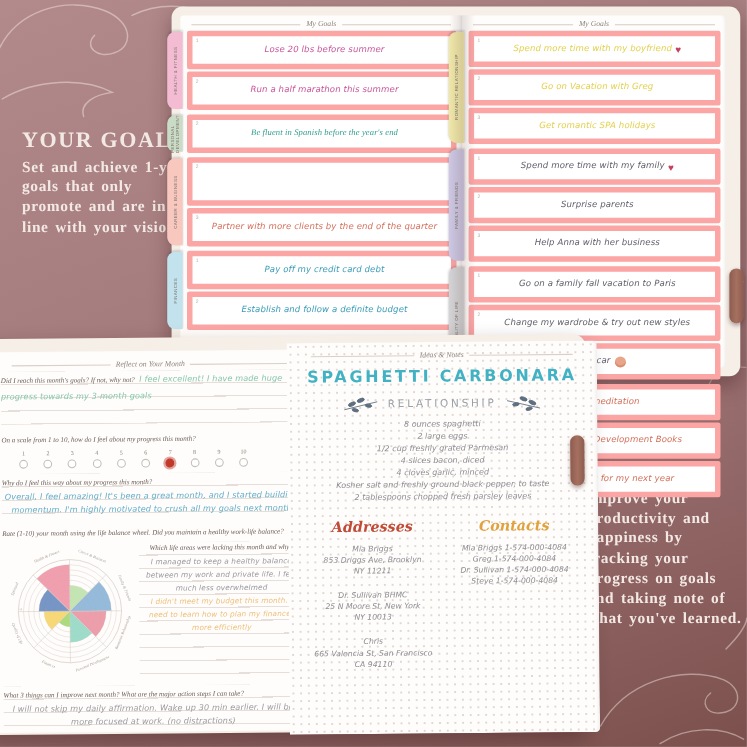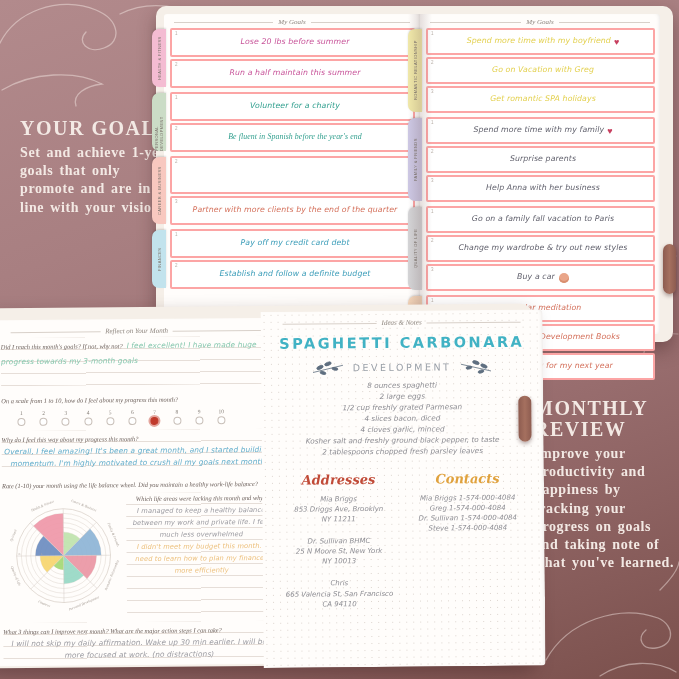--- a/index.html
+++ b/index.html
@@ -32,21 +32,21 @@
   
   .page-header{display:flex;align-items:center;gap:5px;margin:4px 10px 2px 10px;
     color:#8d857e;font-family:"Liberation Serif",serif;font-style:italic;font-size:7px;}
   .page-header .hline{flex:1;border-top:1px solid #d8d0c9;height:0;}
   
   .rows{margin:2px 5px 0 6px;}
   .cat-block{position:relative;display:flex;flex-direction:column;gap:2px;margin-bottom:4px;}
   .cat-tab{position:absolute;left:-18px;top:1px;bottom:1px;width:14px;border-radius:0 7px 7px 0;
     writing-mode:vertical-rl;transform:rotate(180deg);display:flex;align-items:center;justify-content:center;
     font-size:4px;letter-spacing:.4px;color:#7d756e;text-transform:uppercase;box-shadow:0 1px 2px rgba(0,0,0,.15);}
-  .goal-row{position:relative;border:2px solid #fca5a5;border-radius:2px;background:#fff;
+  .goal-row{position:relative;border:5px solid #fca5a5;border-radius:2px;background:#fff;
     display:flex;align-items:center;justify-content:center;padding:1px 6px 1px 11px;overflow:hidden;}
   .pg-goals-left .goal-row{height:23px;}
   .pg-goals-left .goal-row.tall{height:32px;}
   .pg-goals-right .goal-row{height:21px;}
   .goal-num{position:absolute;left:3px;top:1px;font-size:4.5px;color:#b7aea7;}
   .goal-text{font-family:"DejaVu Sans",sans-serif;font-style:italic;font-size:7.8px;text-align:center;line-height:1.15;letter-spacing:.1px;}
   .doodle-heart{color:#c73f5f;font-size:9px;margin-left:3px;}
   .doodle-car{width:10px;height:10px;border-radius:50%;background:#e9a589;margin-left:4px;flex:0 0 auto;
     box-shadow:inset 0 -2px 0 #d98f70;}
   
@@ -130,29 +130,25 @@
       </div>
       <div class="rows" id="goals-left">
           <div class="cat-block">
             <div class="cat-tab" style="background: rgb(244, 188, 210);">HEALTH &amp; FITNESS</div>
             <div class="goal-row">
               <span class="goal-num">1</span>
               <span class="goal-text" style="color: rgb(200, 85, 154);">Lose 20 lbs before summer</span>
             </div>
             <div class="goal-row">
               <span class="goal-num">2</span>
-              <span class="goal-text" style="color: rgb(200, 85, 154);">Run a half maintain this summer</span>
+              <span class="goal-text" style="color: rgb(200, 85, 154);">Run a half marathon this summer</span>
             </div>
           </div>
           <div class="cat-block">
             <div class="cat-tab" style="background: rgb(203, 220, 198);">PERSONAL DEVELOPMENT</div>
-            <div class="goal-row">
-              <span class="goal-num">1</span>
-              <span class="goal-text" style="color: rgb(47, 158, 141);">Volunteer for a charity</span>
-            </div>
             <div class="goal-row">
               <span class="goal-num">2</span>
               <span class="goal-text" style="color: rgb(47, 158, 141); font-family: Liberation Serif, serif;">Be fluent in Spanish before the year's end</span>
             </div>
           </div>
           <div class="cat-block">
             <div class="cat-tab" style="background: rgb(248, 200, 191);">CAREER &amp; BUSINESS</div>
             <div class="goal-row tall">
               <span class="goal-num">2</span>
             </div>
@@ -382,21 +378,21 @@
       <div class="ing-head">
         <svg width="34" height="16" viewBox="0 0 34 16">
           <g stroke="#5f6f80" fill="#5f6f80" stroke-width=".8">
             <line x1="2" y1="13" x2="32" y2="6"></line>
             <ellipse cx="9" cy="8" rx="3.4" ry="1.6" transform="rotate(-25 9 8)"></ellipse>
             <ellipse cx="17" cy="4.5" rx="3.4" ry="1.6" transform="rotate(-20 17 4.5)"></ellipse>
             <ellipse cx="12" cy="13.5" rx="3" ry="1.4" transform="rotate(15 12 13.5)"></ellipse>
             <ellipse cx="24" cy="9.5" rx="3" ry="1.4" transform="rotate(10 24 9.5)"></ellipse>
           </g>
         </svg>
-        <span class="ing-title">DEVELOPMENT</span>
+        <span class="ing-title">RELATIONSHIP</span>
         <svg width="34" height="16" viewBox="0 0 34 16" style="transform:scaleX(-1)">
           <g stroke="#5f6f80" fill="#5f6f80" stroke-width=".8">
             <line x1="2" y1="13" x2="32" y2="6"></line>
             <ellipse cx="9" cy="8" rx="3.4" ry="1.6" transform="rotate(-25 9 8)"></ellipse>
             <ellipse cx="17" cy="4.5" rx="3.4" ry="1.6" transform="rotate(-20 17 4.5)"></ellipse>
             <ellipse cx="12" cy="13.5" rx="3" ry="1.4" transform="rotate(15 12 13.5)"></ellipse>
             <ellipse cx="24" cy="9.5" rx="3" ry="1.4" transform="rotate(10 24 9.5)"></ellipse>
           </g>
         </svg>
       </div>

